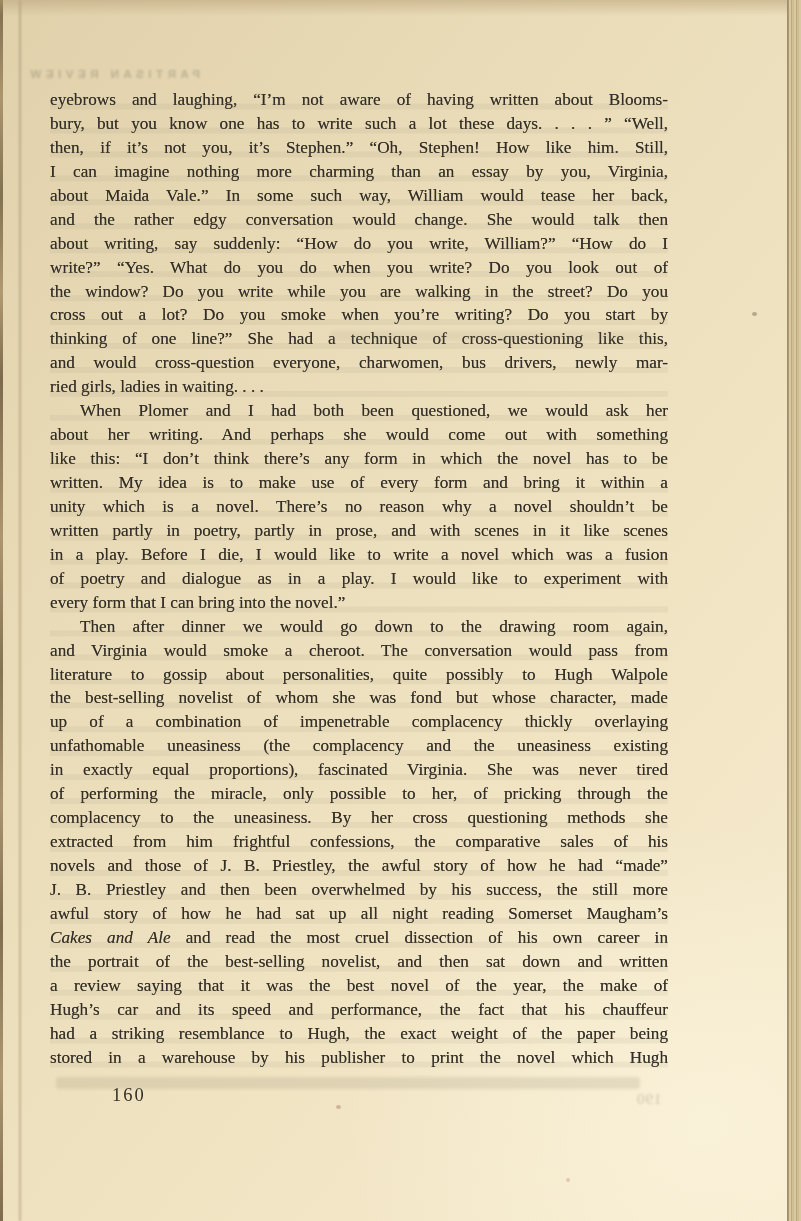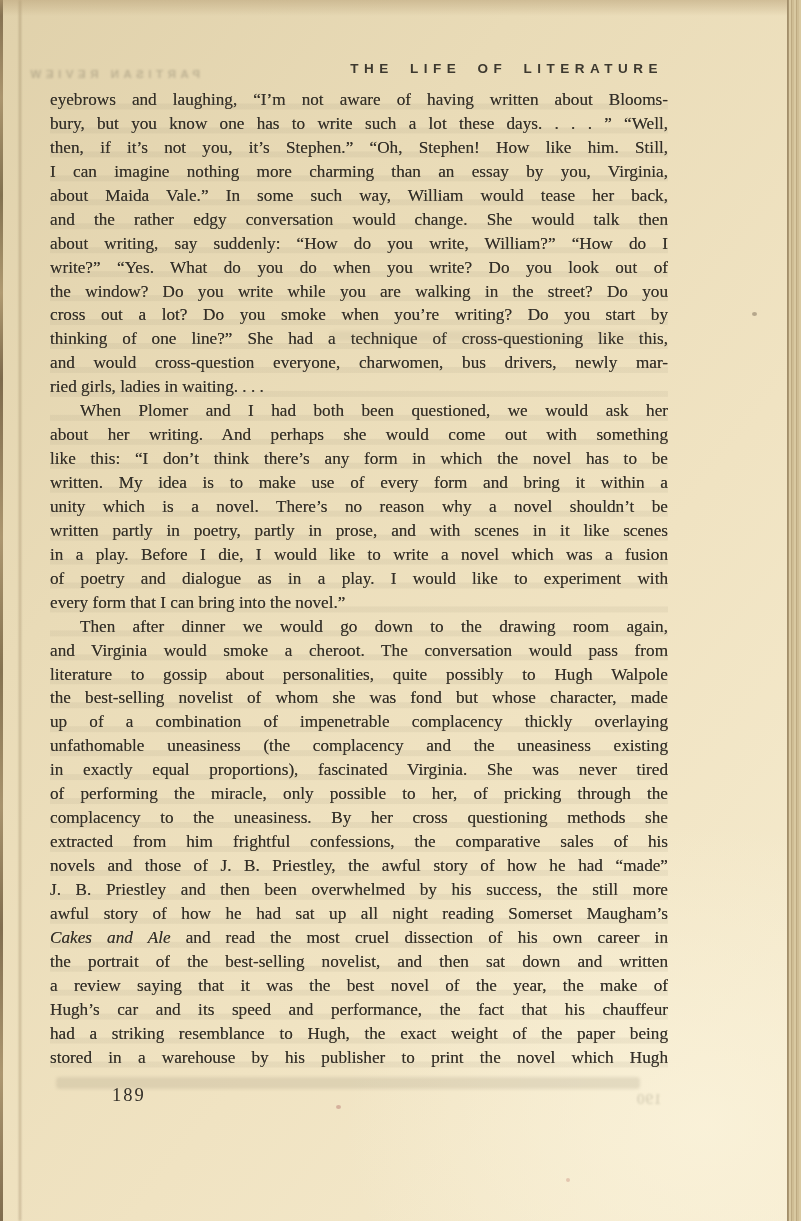--- a/index.html
+++ b/index.html
@@ -66,21 +66,20 @@
 
 <div class="page">
   <div class="edge-left"></div>
   <div class="edge-left-dark"></div>
   <div class="crease-line"></div>
   <div class="top-shade"></div>
   <div class="edge-right"></div>
 
   <div class="ghost ghost-head">PARTISAN REVIEW</div>
 
-  <div class="running-head">THE LIFE OF LITERATURE</div>
 
   <div class="text-block" id="text-block">
       <div class="para">
         <div class="line"><span>eyebrows and laughing, “I’m not aware of having written about Blooms-</span></div>
         <div class="line"><span>bury, but you know one has to write such a lot these days. . . . ” “Well,</span></div>
         <div class="line"><span>then, if it’s not you, it’s Stephen.” “Oh, Stephen! How like him. Still,</span></div>
         <div class="line"><span>I can imagine nothing more charming than an essay by you, Virginia,</span></div>
         <div class="line"><span>about Maida Vale.” In some such way, William would tease her back,</span></div>
         <div class="line"><span>and the rather edgy conversation would change. She would talk then</span></div>
         <div class="line"><span>about writing, say suddenly: “How do you write, William?” “How do I</span></div>
@@ -118,21 +117,21 @@
         <div class="line"><span>awful story of how he had sat up all night reading Somerset Maugham’s</span></div>
         <div class="line"><span class="italic">Cakes and Ale</span><span> and read the most cruel dissection of his own career in</span></div>
         <div class="line"><span>the portrait of the best-selling novelist, and then sat down and written</span></div>
         <div class="line"><span>a review saying that it was the best novel of the year, the make of</span></div>
         <div class="line"><span>Hugh’s car and its speed and performance, the fact that his chauffeur</span></div>
         <div class="line"><span>had a striking resemblance to Hugh, the exact weight of the paper being</span></div>
         <div class="line"><span>stored in a warehouse by his publisher to print the novel which Hugh</span></div>
       </div>
     </div>
 
-  <div class="folio">189</div>
+  <div class="folio">160</div>
   <div class="ghost ghost-folio">190</div>
 
   <div class="smudge smudge-bottom"></div>
   <div class="smudge smudge-mid"></div>
   <div class="speck speck-a"></div>
   <div class="speck speck-b"></div>
   <div class="speck speck-c"></div>
 </div>
 
 </body></html>

